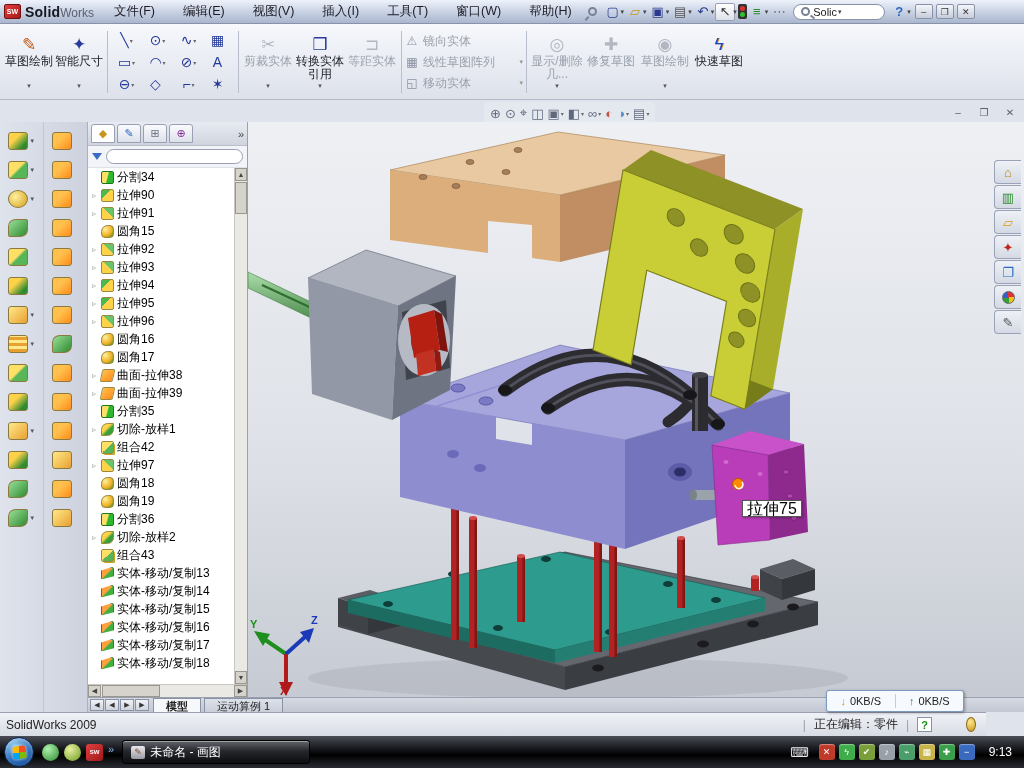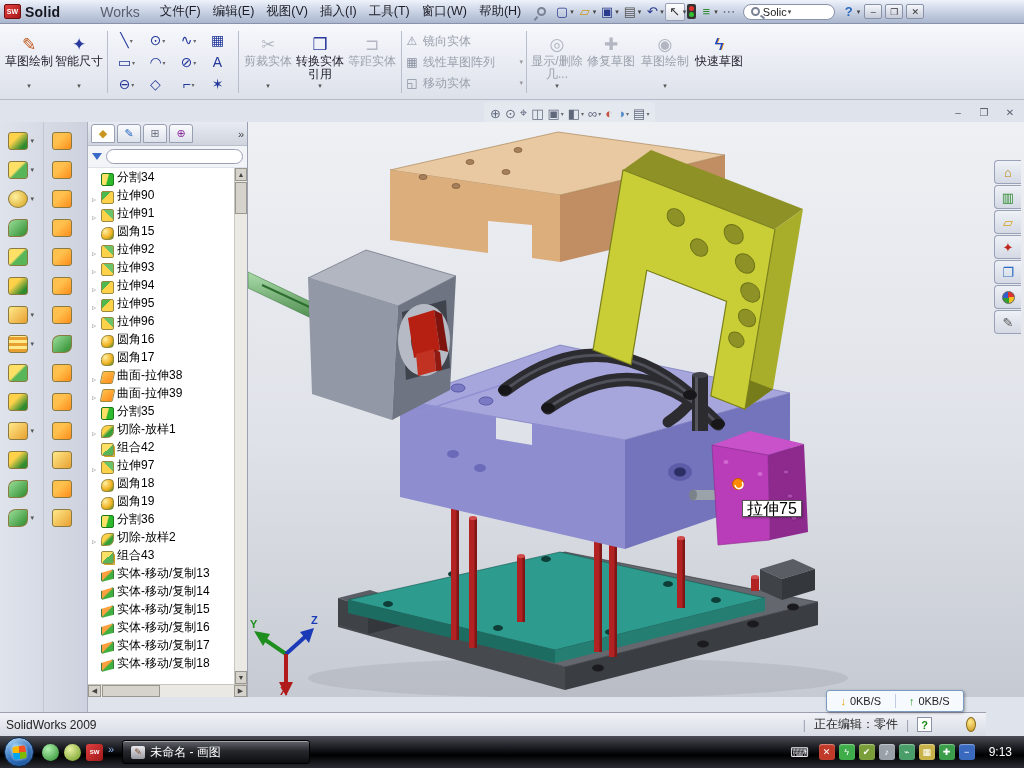--- a/index.html
+++ b/index.html
@@ -8,22 +8,22 @@
   #screen { position:relative; width:1024px; height:768px; background:#dfe3ec; overflow:hidden; }
 
   
   #titlebar { position:absolute; left:0; top:0; width:1024px; height:24px;
     background:linear-gradient(#eef2fa,#c3cde0 60%,#aab6ce); border-bottom:1px solid #8a92a8;
     display:flex; align-items:center; padding:0 4px; }
   .logo { display:flex; align-items:center; gap:4px; margin-right:18px; }
   .swcube { width:17px; height:15px; background:linear-gradient(135deg,#e04040,#a81818); color:#fff;
     font-size:7px; font-weight:bold; display:flex; align-items:center; justify-content:center; border-radius:2px; border:1px solid #701010; }
   .logoname b { font-size:14px; color:#16161e; letter-spacing:.2px; }
-  .logoname span { font-size:14px; color:#5a5f6e;margin-left:40px; }
-  #menubar { display:flex; gap:8px; color:#1c1c26; font-size:12.5px; margin-right:14px; }
+  .logoname span { font-size:12px; color:#5a5f6e; }
+  #menubar { display:flex; gap:24px; color:#1c1c26; font-size:12.5px; margin-right:14px; }
   #menubar .mi { padding:2px 2px; cursor:default; }
   .tb-ic { width:20px; height:18px; display:flex; align-items:center; justify-content:center;
     font-size:13px; color:#2a3a8c; border-radius:2px; }
   .tb-caret { font-size:7px; color:#444; margin:0 1px 0 -2px; }
   .lens { width:9px; height:9px; border:2px solid #7a8296; border-radius:50%; position:relative; display:inline-block; }
   .lens::after { content:""; position:absolute; left:7px; top:7px; width:5px; height:2px; background:#7a8296; transform:rotate(40deg); }
   .traffic { width:9px; height:15px; background:#333; border-radius:2px; display:flex; flex-direction:column; align-items:center; justify-content:space-evenly; }
   .traffic i { width:5px; height:5px; border-radius:50%; display:block; }
   .searchpill { display:flex; align-items:center; gap:3px; background:#fff; border:1px solid #8a92a8;
     border-radius:9px; height:16px; padding:0 7px; width:92px; margin:0 4px; }
@@ -96,21 +96,21 @@
   .thtab:nth-child(1){ color:#c8961e; background:#fff; }
   .thtab:nth-child(2){ color:#2a6ac0; }
   .thtab:nth-child(3){ color:#6a7080; }
   .thtab:nth-child(4){ color:#8a2a9c; }
   .thchev { margin-left:auto; color:#444; font-size:11px; }
   #filterrow { height:22px; display:flex; align-items:center; gap:4px; padding:2px 4px; background:#f2f4f8; border-bottom:1px solid #dde1ea; }
   .funnel { width:0; height:0; border-left:5px solid transparent; border-right:5px solid transparent; border-top:7px solid #3a6ac8; }
   #filterbox { flex:1; height:15px; border:1px solid #9aa0b4; border-radius:8px; background:#fff; }
   #treebody { flex:1; display:flex; min-height:0; }
   #treelist { flex:1; overflow:hidden; padding-left:2px; background-image:linear-gradient(#fff,#fff); }
-  .trow { display:flex; align-items:flex-end; height:18px; gap:3px; white-space:nowrap; }
+  .trow { display:flex; align-items:center; height:18px; gap:3px; white-space:nowrap; }
   .twist { width:8px; font-size:8px; color:#999; text-align:center; }
   .ti { width:13px; height:13px; border:1px solid #9a8a40; border-radius:2px; flex:none; }
   .ti-split { background:linear-gradient(105deg,#ffe066 45%,#2eb82e 55%); border-color:#1a7a1a; }
   .ti-ex1 { background:linear-gradient(135deg,#4db84d 0 40%,#ffd24a 40%); }
   .ti-ex2 { background:linear-gradient(45deg,#ffd24a 55%,#6ac46a 0); }
   .ti-fil { background:radial-gradient(circle at 30% 30%,#fff0a0,#f0b020 60%,#2e8b2e); border-radius:50% 4px 4px 4px; }
   .ti-surf { background:linear-gradient(135deg,#ffc04d,#ff8c1a); transform:skewX(-12deg); }
   .ti-cut { background:linear-gradient(135deg,#ffd24a 40%,#38a038 60%); border-radius:50% 0 50% 0; }
   .ti-comb { background:linear-gradient(135deg,#ffe066 50%,#58b558 50%); box-shadow:2px 2px 0 -1px #caa520; }
   .ti-move { background:linear-gradient(135deg,#ffa040 45%,#40b040 55%); clip-path:polygon(0 30%,100% 0,100% 75%,0 100%); border-color:#3a7a3a; }
@@ -917,20 +917,31 @@
     <span class="tpbtn tp2">▥</span>
     <span class="tpbtn tp3">▱</span>
     <span class="tpbtn tp4">✦</span>
     <span class="tpbtn tp5">❐</span>
     <span class="tpbtn">
         <i class="tp6"></i>
       </span>
     <span class="tpbtn tp7">✎</span>
   </div>
 
+  <div id="doctabrow">
+    <span class="navb">◀</span>
+    <span class="navb">◀</span>
+    <span class="navb">▶</span>
+    <span class="navb">▶</span>
+    <span style="display:flex">
+
+    <span class="dtab active">模型</span>
+        <span class="dtab">运动算例 1</span>
+      </span>
+  </div>
 
   <div id="statusbar">
     <span>SolidWorks 2009</span>
     <div id="sb-right">
       <span class="sbsep">|</span>
       <span>正在编辑：零件</span>
       <span class="sbsep">|</span>
       <span class="helpbadge">?</span>
       <span class="goldoval"></span>
     </div>

